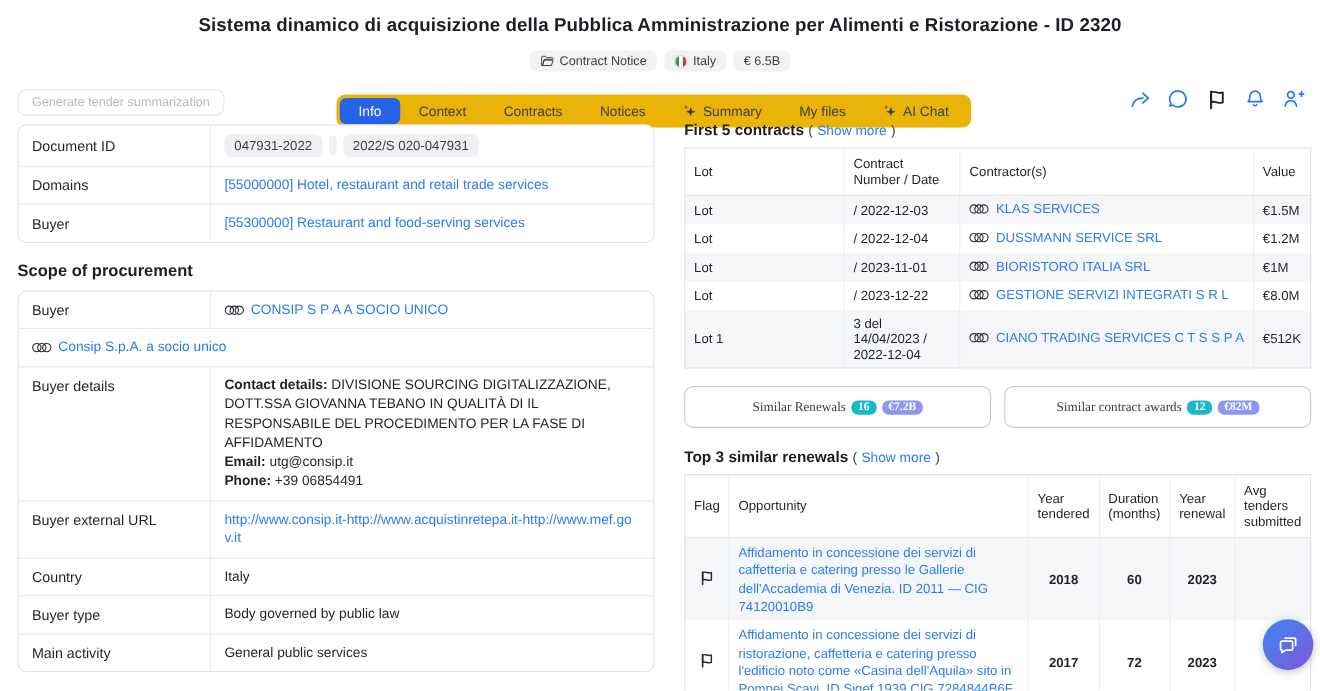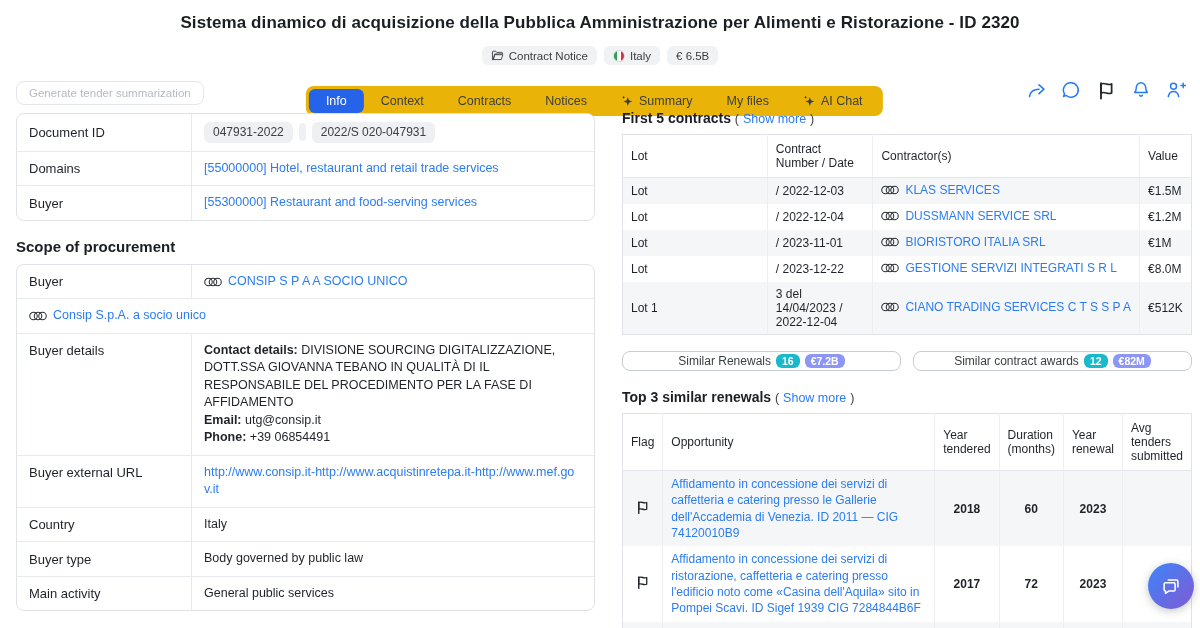--- a/index.html
+++ b/index.html
@@ -58,23 +58,23 @@
     padding:7px 8px; border-bottom:1px solid #e3e6ea; vertical-align:middle; background:#fff; }
   table.grid td { font-size:12px; color:#1f2329; padding:5px 8px; vertical-align:middle; }
   table.grid th + th, table.grid td + td { border-left:1px solid #eceef1; }
   table.grid tbody tr:nth-child(odd) { background:#f5f6f8; }
   .c-contractor { white-space:nowrap; overflow:hidden; }
   .num { text-align:center;font-weight:bold; }
   .opp-link { font-size:12px; line-height:1.36; }
   .flag-cell { text-align:center; }
   .flag-icn { width:15px; height:16px; color:#23272e; cursor:pointer; }
   .sim-row { display:flex; gap:12px; margin:16px 0 4px 0; }
-  .sim-btn { flex:1; height:20px; border:1px solid #c7ccd3; border-radius:8px; background:#fff;
+  .sim-btn { flex:1; height:38px; border:1px solid #c7ccd3; border-radius:8px; background:#fff;
     display:flex; align-items:center; justify-content:center; gap:5px; font-size:12px;
-    color:#3c4043; cursor:pointer; font-family:Liberation Sans, sans-serif; }
+    color:#3c4043; cursor:pointer; font-family:Liberation Serif, serif; }
   .mini-badge { border-radius:6px; padding:1px 6px; font-size:10.5px; font-weight:700; color:#fff; }
   .mini-badge.teal { background:#19b9cb; }
   .mini-badge.purple { background:#8e96f5; }
   .renew-head { margin-top:18px; }
   
   .fab { position:absolute; left:1148px; top:563px; width:46px; height:46px; border-radius:50%;
     background:linear-gradient(135deg,#4a7df2 20%,#7a5ed6 90%); display:flex; align-items:center;
     justify-content:center; cursor:pointer; box-shadow:0 2px 8px rgba(60,64,67,.3); }
   .fab svg { width:22px; height:22px; color:#fff; }
   .sparkle-icn { width:13px; height:13px; }

